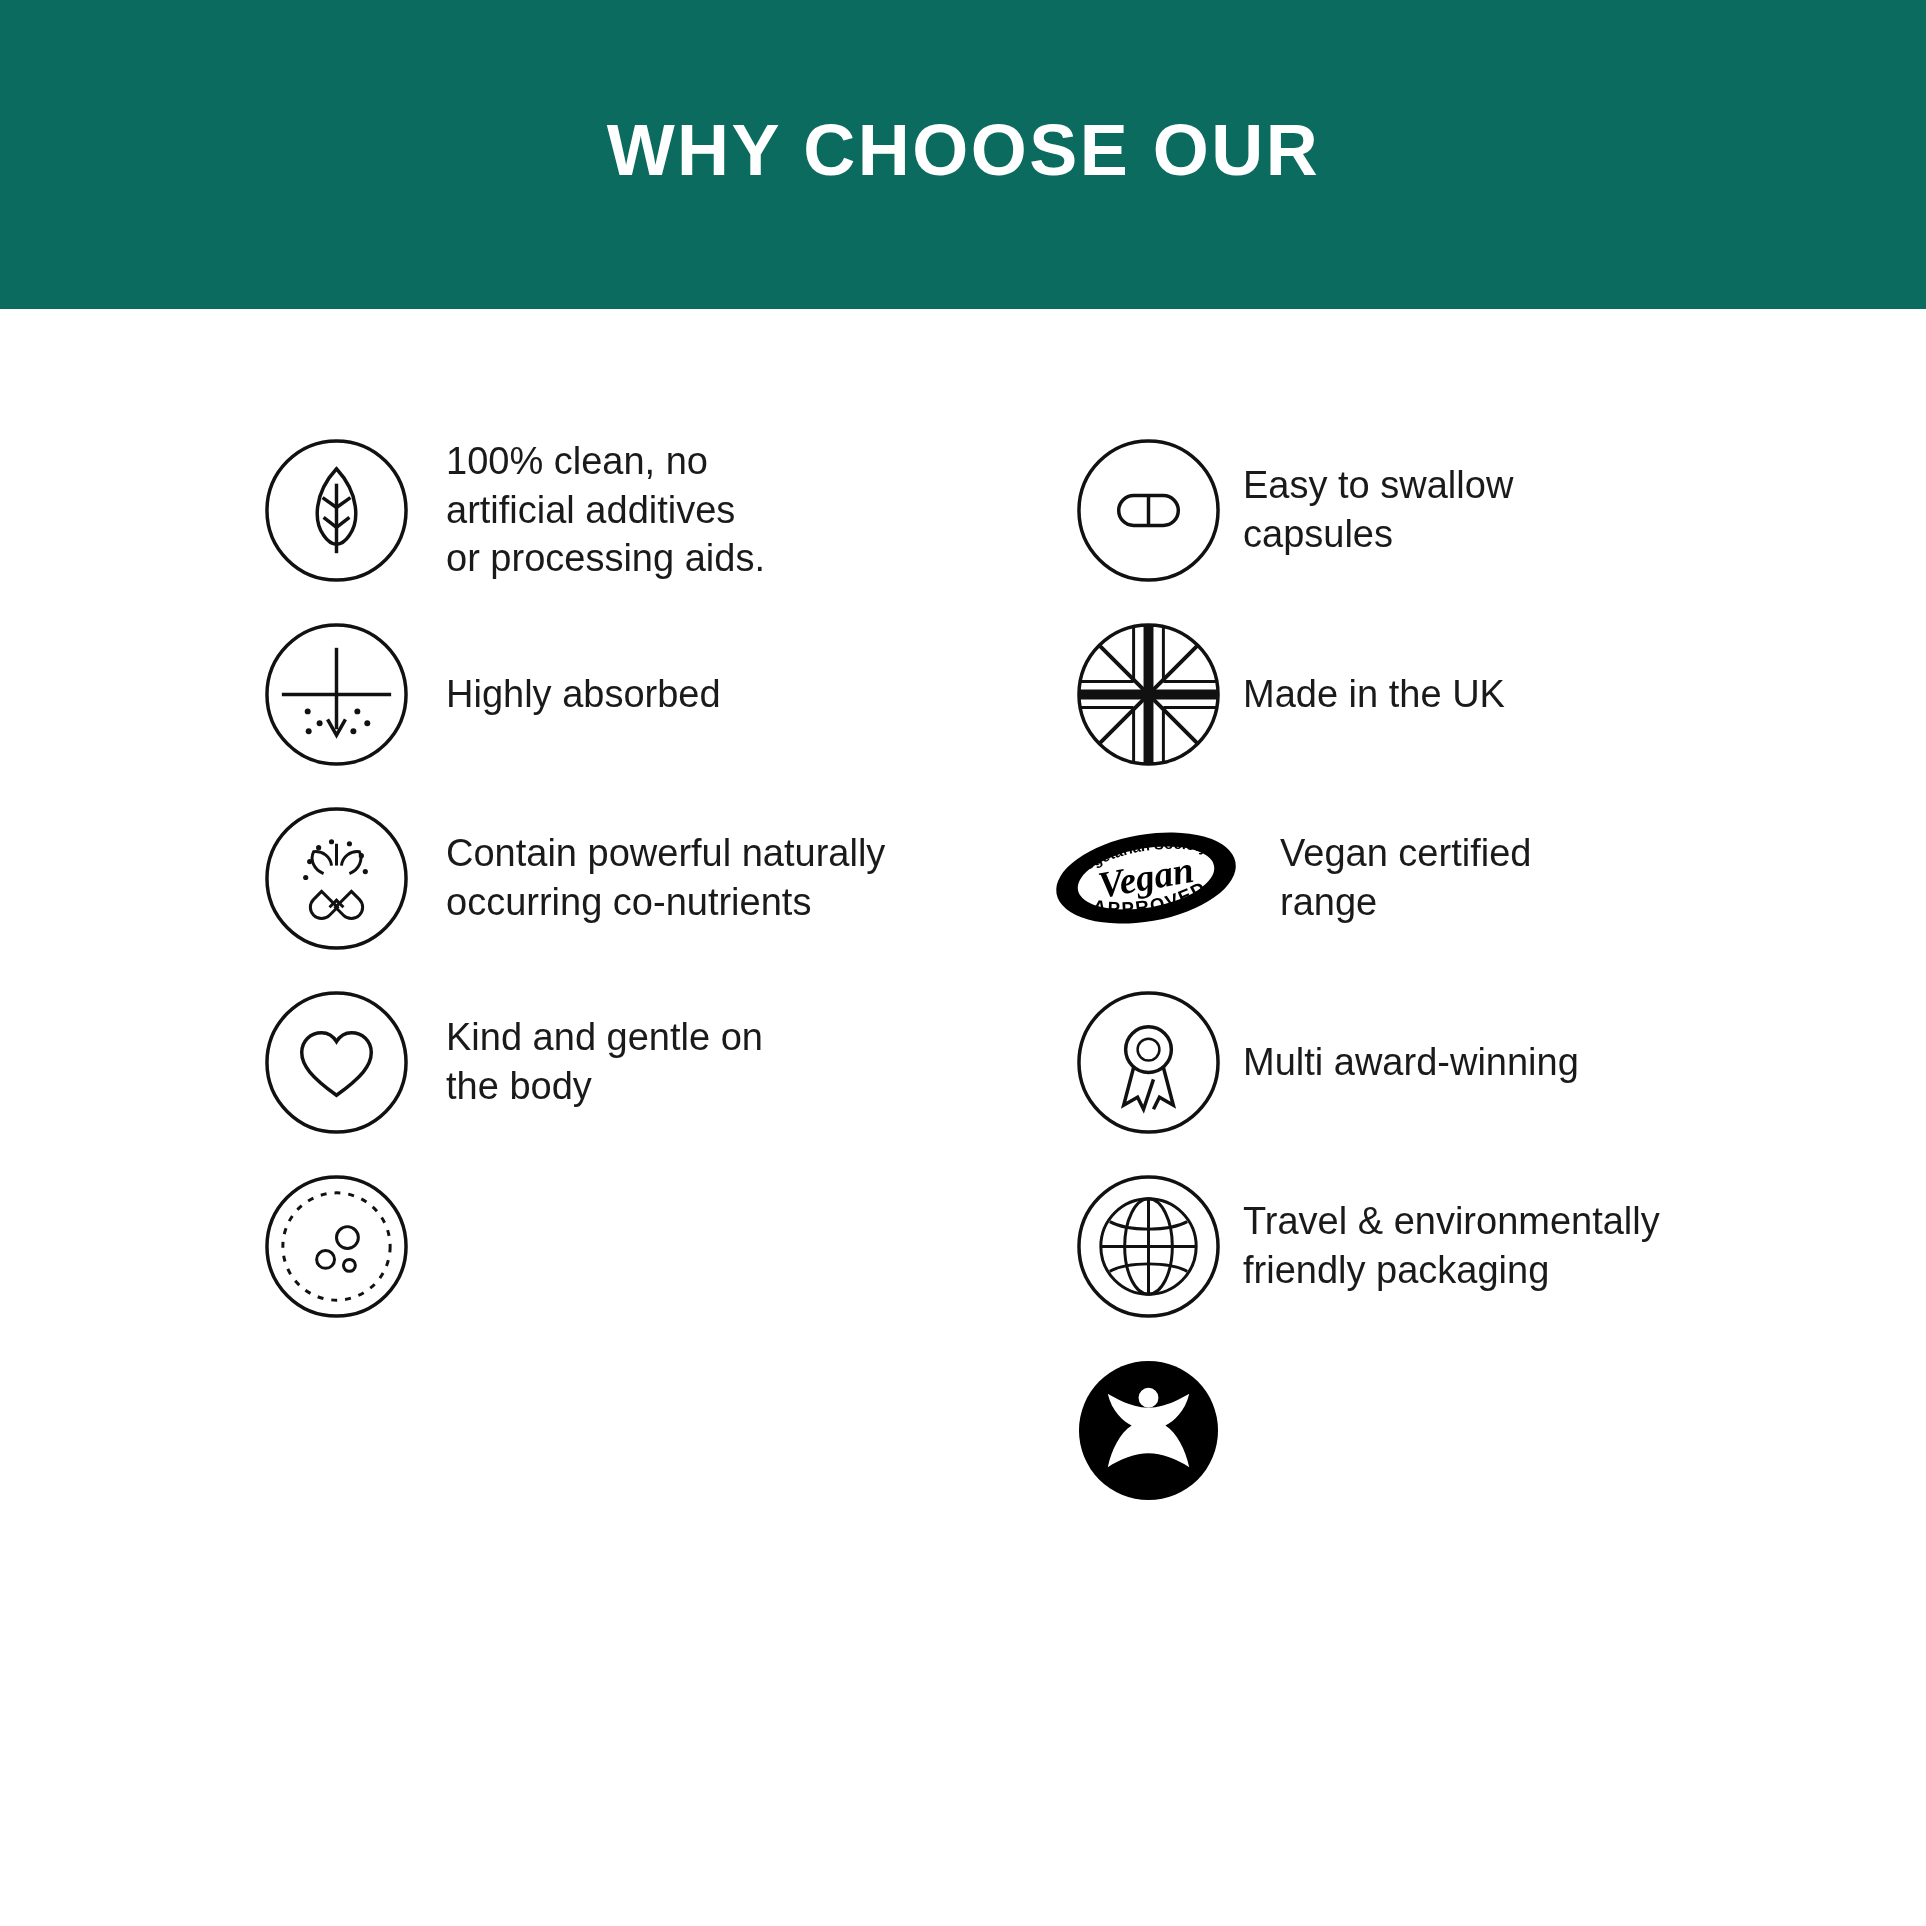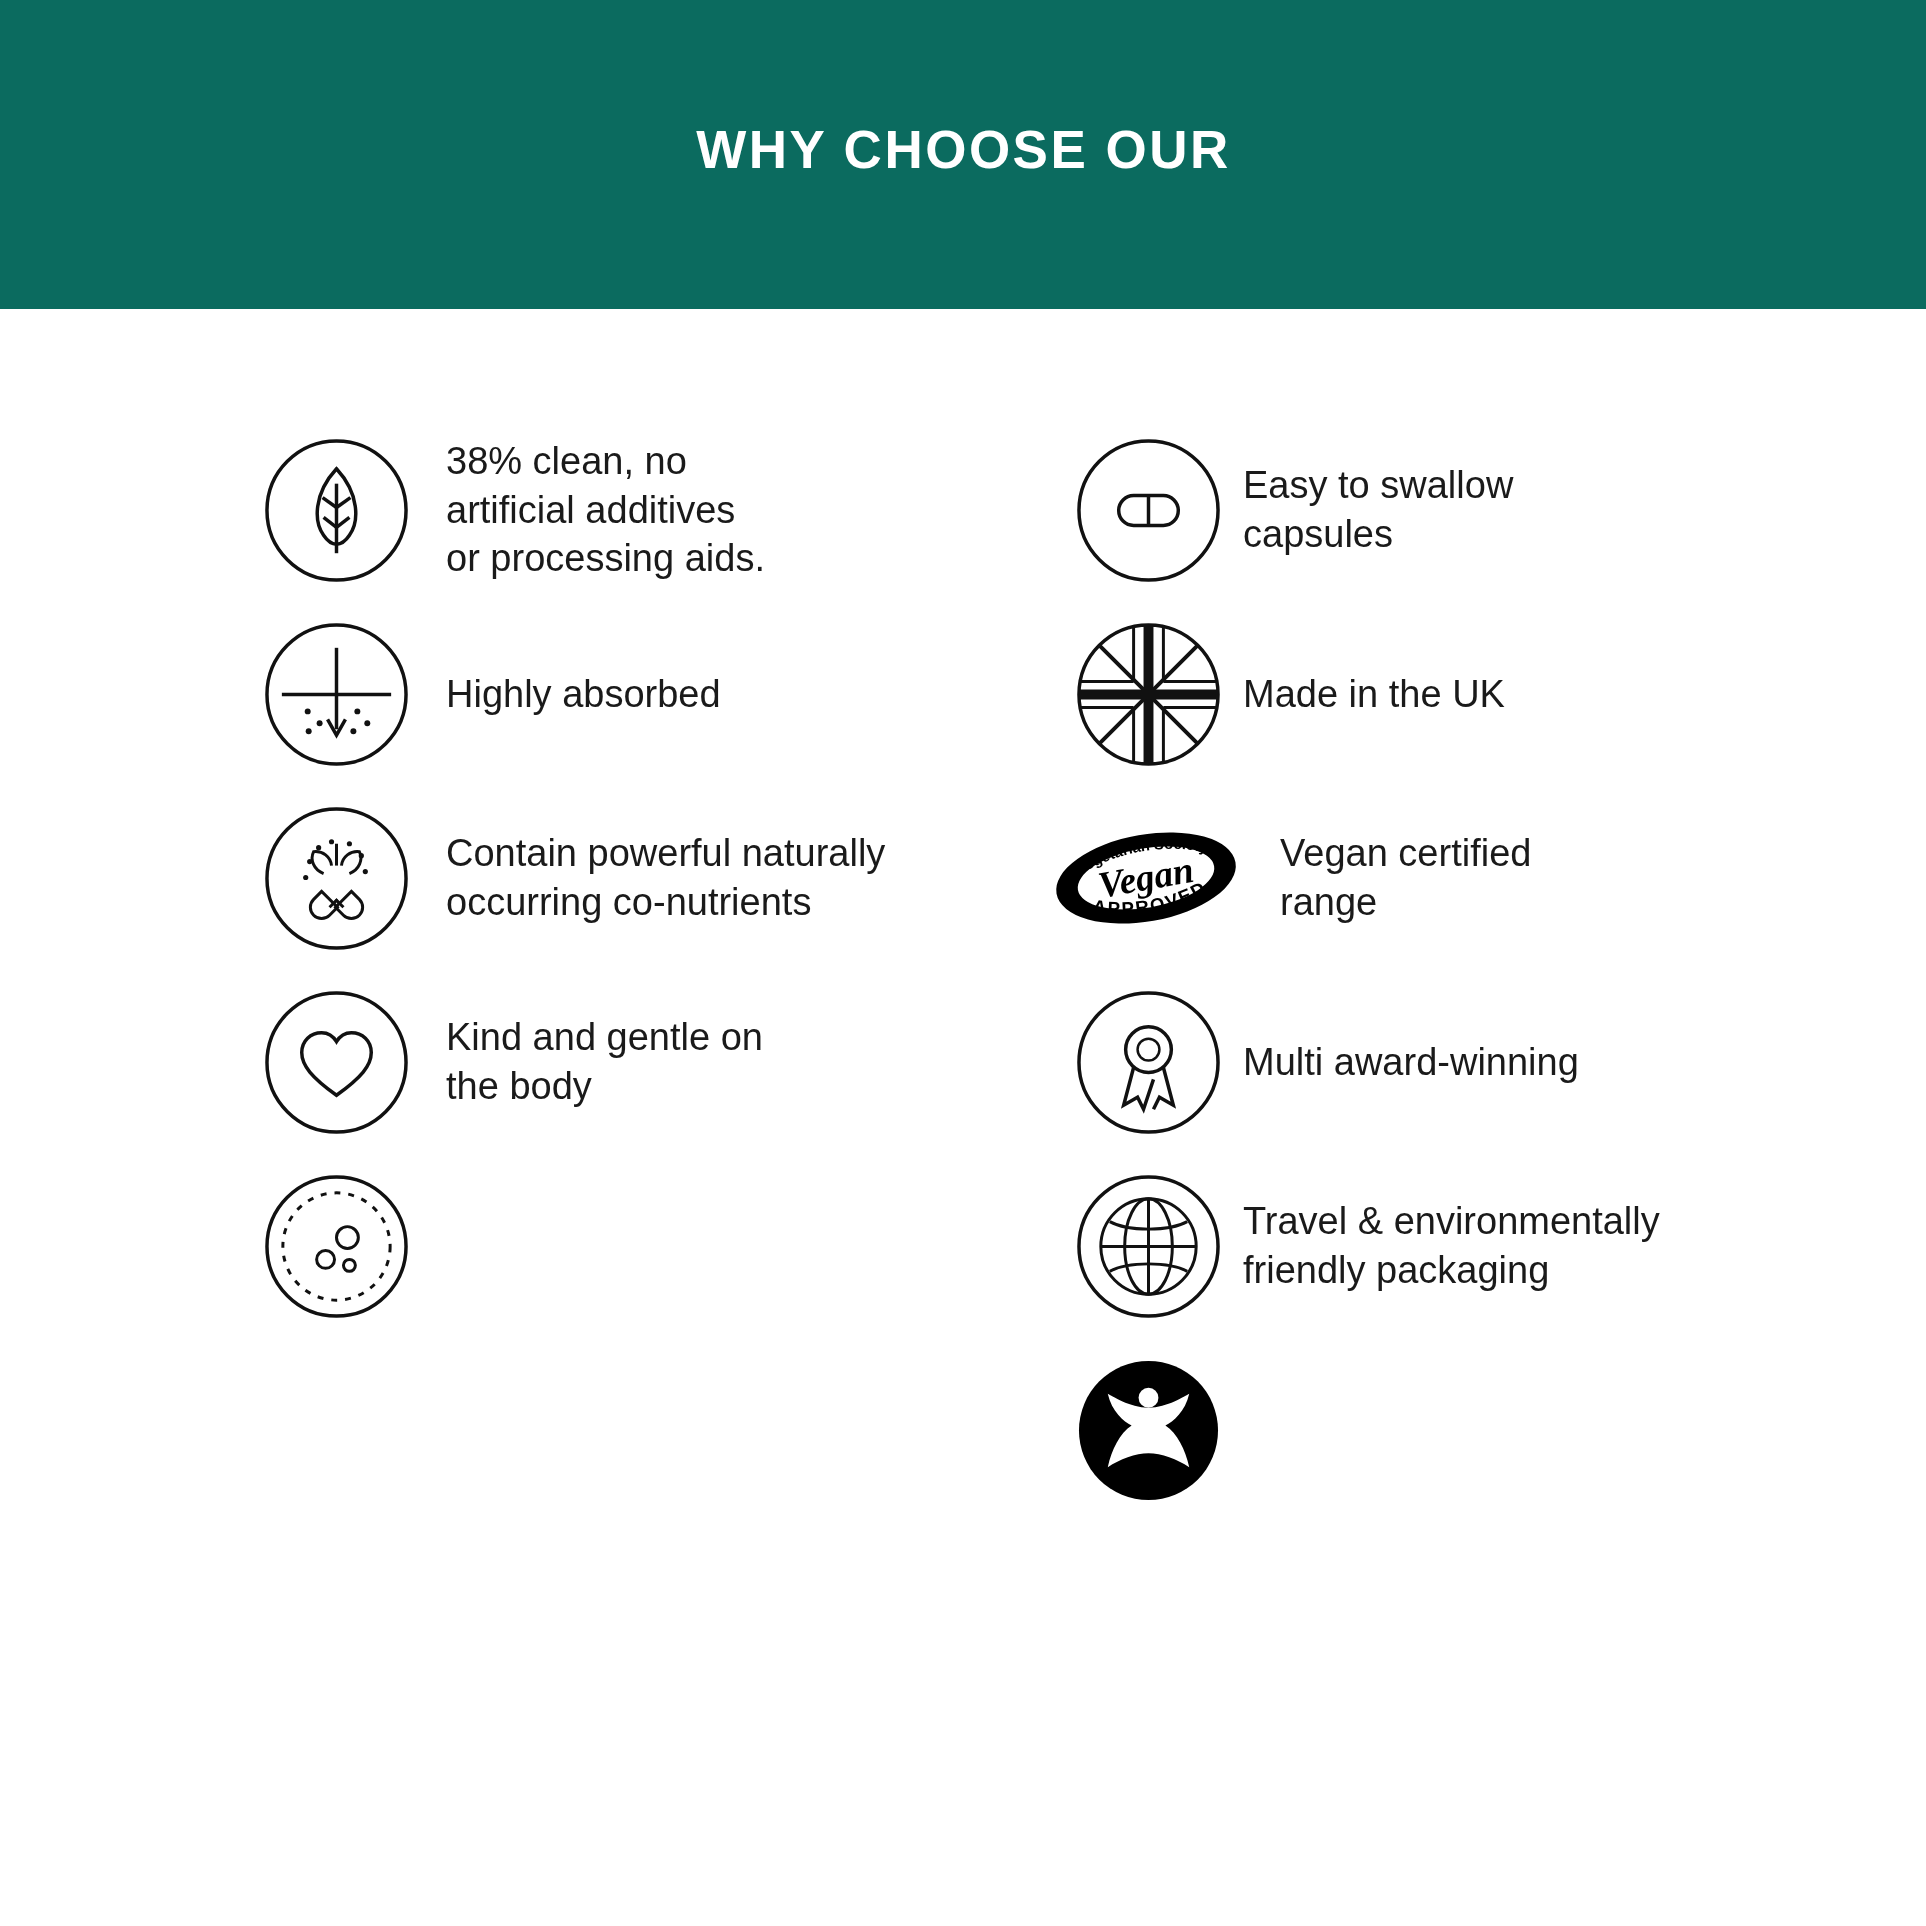--- a/index.html
+++ b/index.html
@@ -25,21 +25,21 @@
     background: #0b6b5f;
     display: flex;
     flex-direction: column;
     align-items: center;
     justify-content: center;
     box-sizing: border-box;
     padding-bottom: 8px;
   }
   .header-line {
     color: #ffffff;
-    font-size: 53px;
+    font-size: 72px;
     font-weight: bold;
     letter-spacing: 2.5px;
     line-height: 1.18;
     text-align: left;
     text-transform: uppercase;
   }
   .grid {
     position: relative;
     display: grid;
     grid-template-columns: 812px 1010px;
@@ -103,21 +103,21 @@
           <svg width="149" height="149" viewBox="0 0 150 150" fill="none" stroke="#111" stroke-width="3.5">
             <circle cx="75" cy="75" r="70"></circle>
             <path d="M75 33 C52 58 52 86 62 100 C70 112 80 112 88 100 C98 86 98 58 75 33 Z"></path>
             <line x1="75" y1="48" x2="75" y2="118"></line>
             <line x1="75" y1="72" x2="61" y2="62"></line>
             <line x1="75" y1="72" x2="89" y2="62"></line>
             <line x1="75" y1="92" x2="62" y2="82"></line>
             <line x1="75" y1="92" x2="88" y2="82"></line>
           </svg>
         </div>
-        <div class="feature-text">38% clean, no
+        <div class="feature-text">100% clean, no
 artificial additives
 or processing aids.</div>
       </div>
 
       <div class="feature">
         <div class="icon-wrap">
           <svg width="149" height="149" viewBox="0 0 150 150" fill="none" stroke="#111" stroke-width="3.5">
             <circle cx="75" cy="75" r="70"></circle>
             <line x1="20" y1="75" x2="130" y2="75"></line>
             <line x1="75" y1="28" x2="75" y2="110"></line>

